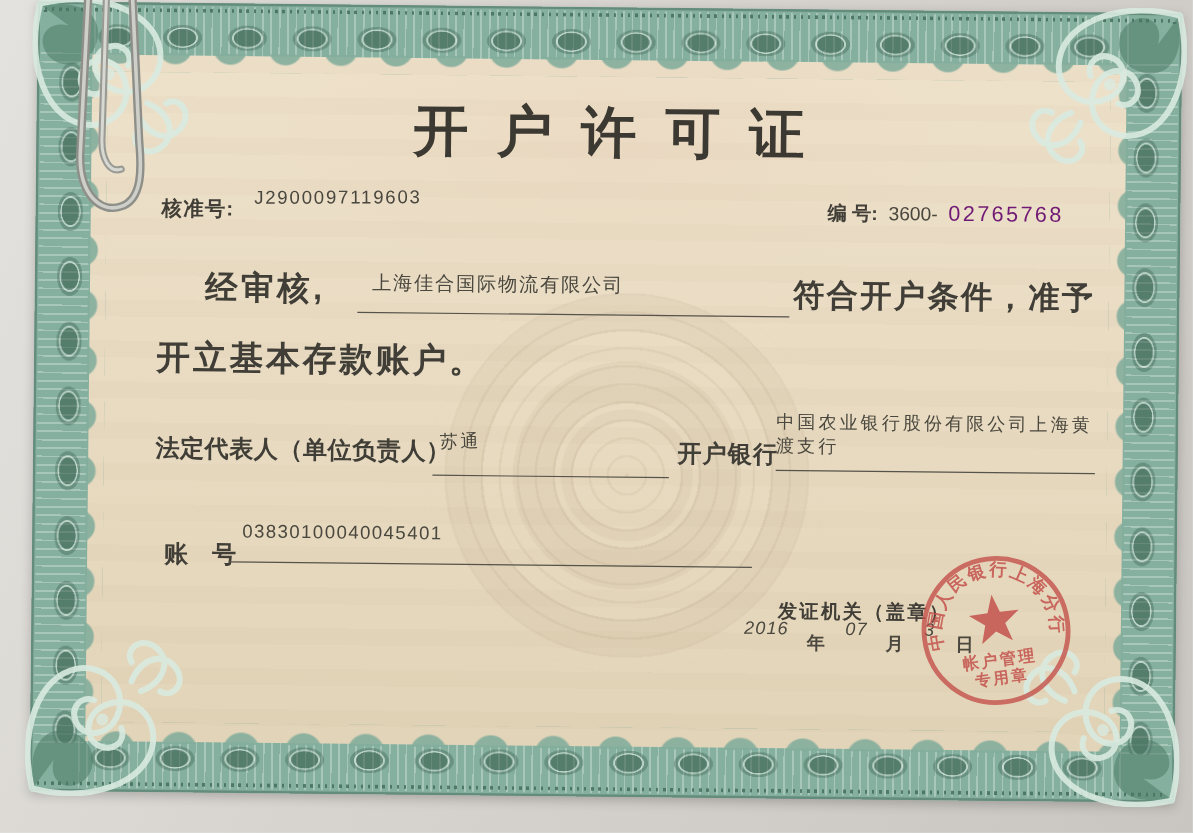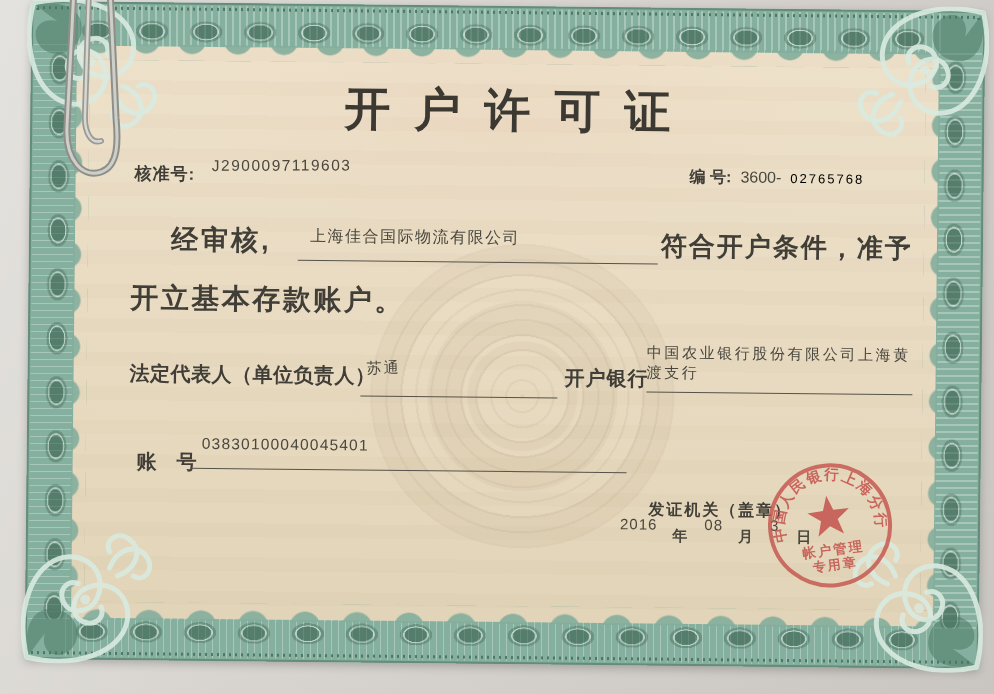--- a/index.html
+++ b/index.html
@@ -83,38 +83,38 @@
   .abs{position:absolute;}
   .title{left:0;right:0;top:74px;text-align:center;
     font-family:"DejaVu Serif","Liberation Serif",serif;font-weight:bold;
     font-size:46px;letter-spacing:24px;color:#3b3931;text-indent:24px;}
   .lbl{font-weight:bold;color:#403e37;}
   .val{color:#4a473e;}
   .underline{border-bottom:1.5px solid #56534a;height:0;}
   .approval{left:105px;top:160px;font-size:17px;letter-spacing:1px;}
   .approval-val{left:182px;top:153px;font-size:15.5px;letter-spacing:1.5px;transform:rotate(-.8deg);}
   .serial{left:660px;top:159px;display:flex;align-items:baseline;gap:9px;font-size:16px;}
-  .serial .red{color:#000000;letter-spacing:2px;font-size:13px;}
+  .serial .red{color:#701a75;letter-spacing:2px;font-size:18px;}
   .audit-prefix{left:142px;top:219px;font-size:27px;font-weight:bold;letter-spacing:3px;}
   .company{left:281px;top:222px;font-size:16px;letter-spacing:1.5px;}
   .audit-suffix{left:632px;top:221px;font-size:26px;font-weight:bold;letter-spacing:2px;}
   .u-company{left:269px;top:256px;width:360px;}
   .body2{left:102px;top:277px;font-size:28px;font-weight:bold;letter-spacing:2.5px;}
   .legal-lbl{left:102px;top:358px;font-size:20px;letter-spacing:.5px;}
   .legal-val{left:339px;top:354px;font-size:15px;letter-spacing:2px;transform:rotate(-2deg);}
   .u-legal{left:333px;top:391px;width:197px;}
   .bank-lbl{left:537px;top:358px;font-size:20px;letter-spacing:1px;}
   .bank-val{left:619px;top:335px;width:276px;font-size:15px;letter-spacing:2.6px;line-height:19.5px;}
   .u-bank{left:619px;top:384px;width:266px;}
   .acct-lbl{left:94px;top:446px;font-size:20px;margin-left:16px;}
   .acct-val{left:175px;top:432px;font-size:15.5px;letter-spacing:1.2px;}
   .u-acct{left:164px;top:465px;width:436px;}
   .issuer{left:622px;top:492px;font-size:16px;letter-spacing:2px;}
   .date-row{left:594px;top:508px;display:flex;align-items:flex-start;font-size:15px;color:#4a473e;}
-  .date-row .num{transform:translateY(0);letter-spacing:1px;}
+  .date-row .num{transform:translateY(0);letter-spacing:1px;font-style:italic;}
   .date-row .cn{font-weight:bold;transform:translateY(11px);}
   .dr-m1{margin-left:15px;} .dr-m2{margin-left:17px;}
   
   .seal{left:740px;top:452px;width:128px;height:128px;opacity:.85;transform:rotate(-8deg);}
   
   .paperclip{position:absolute;left:56px;top:-6px;width:84px;height:205px;z-index:9;}
 </style>
 </head>
 <body>
 
@@ -208,21 +208,21 @@
 
     <div class="abs acct-lbl lbl">账　号</div>
     <div class="abs acct-val val">03830100040045401</div>
     <div class="abs underline u-acct"></div>
 
     <div class="abs issuer lbl">发证机关（盖章）</div>
 
     <div class="abs date-row">
       <span class="num">2016</span>
       <span class="cn dr-m1">年</span>
-      <span class="num dr-m2">08</span>
+      <span class="num dr-m2">07</span>
       <span class="cn dr-m1">月</span>
       <span class="num dr-m2">3</span>
       <span class="cn dr-m2">日</span>
     </div>
 
     <svg class="abs seal" viewBox="0 0 128 128">
       <defs>
         <path id="sealArc" d="M 28.8 93.6 A 46 46 0 1 1 99.2 93.6" fill="none"></path>
       </defs>
       <circle cx="64" cy="64" r="60" fill="none" stroke="#c4524c" stroke-width="4" opacity=".95"></circle>

